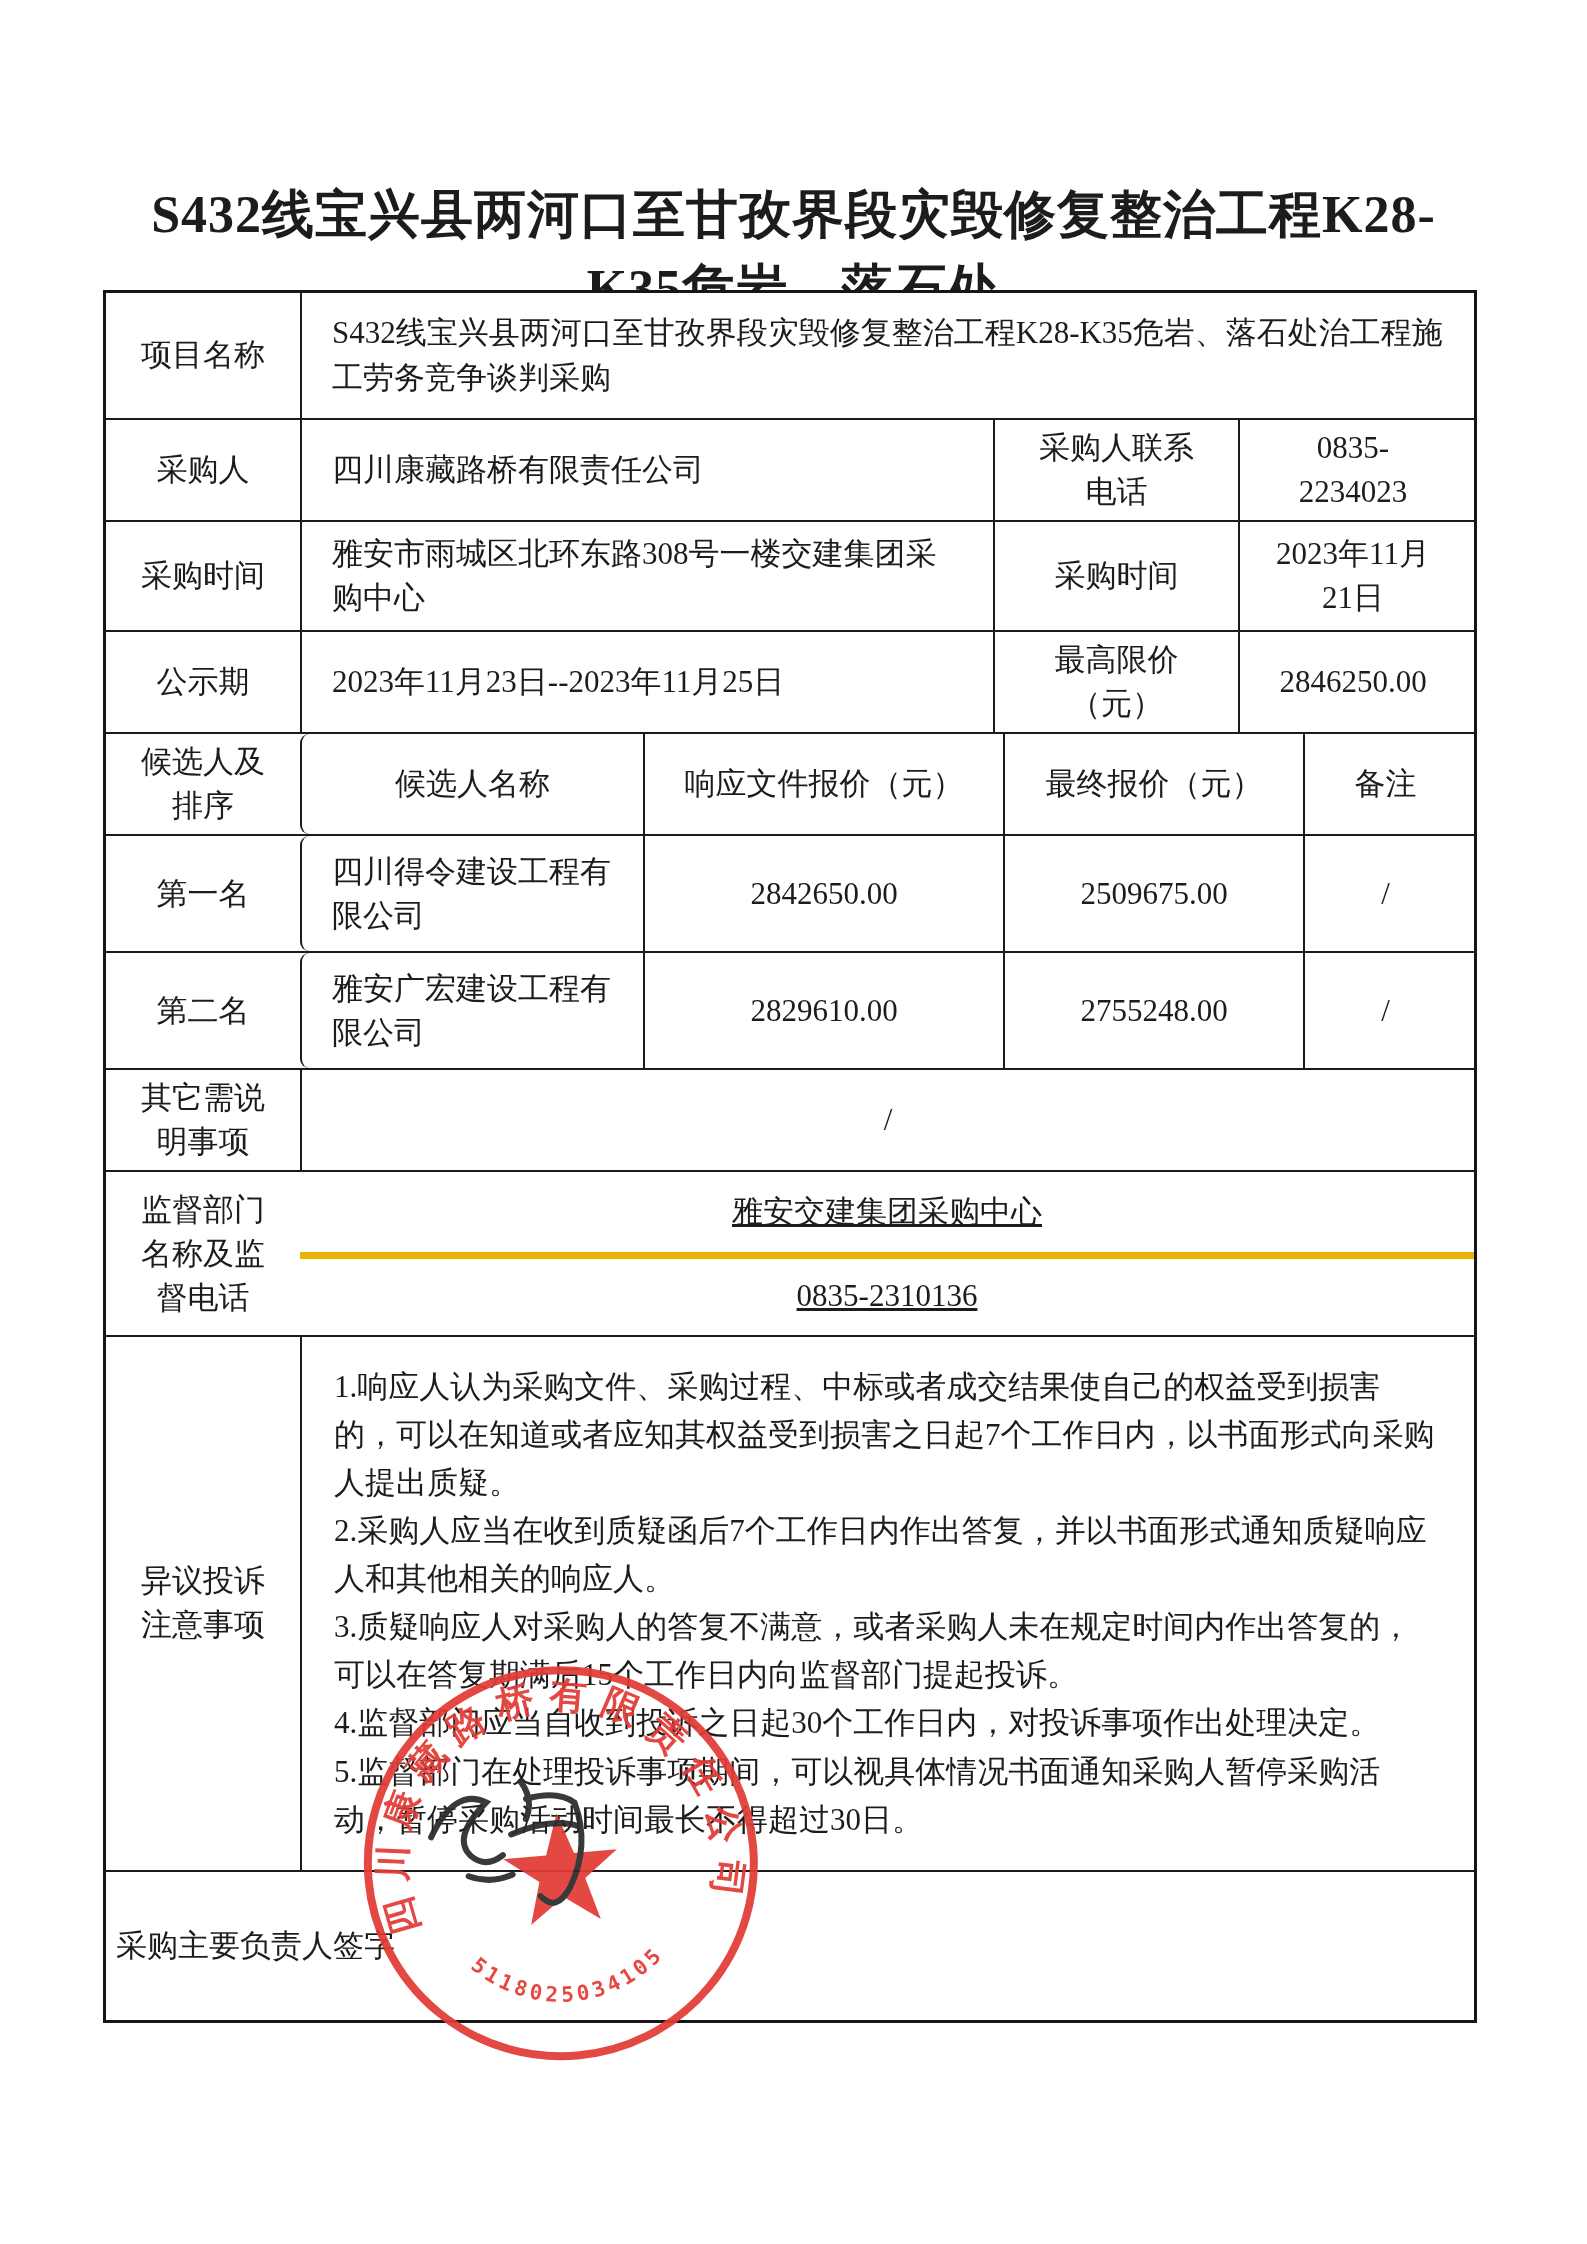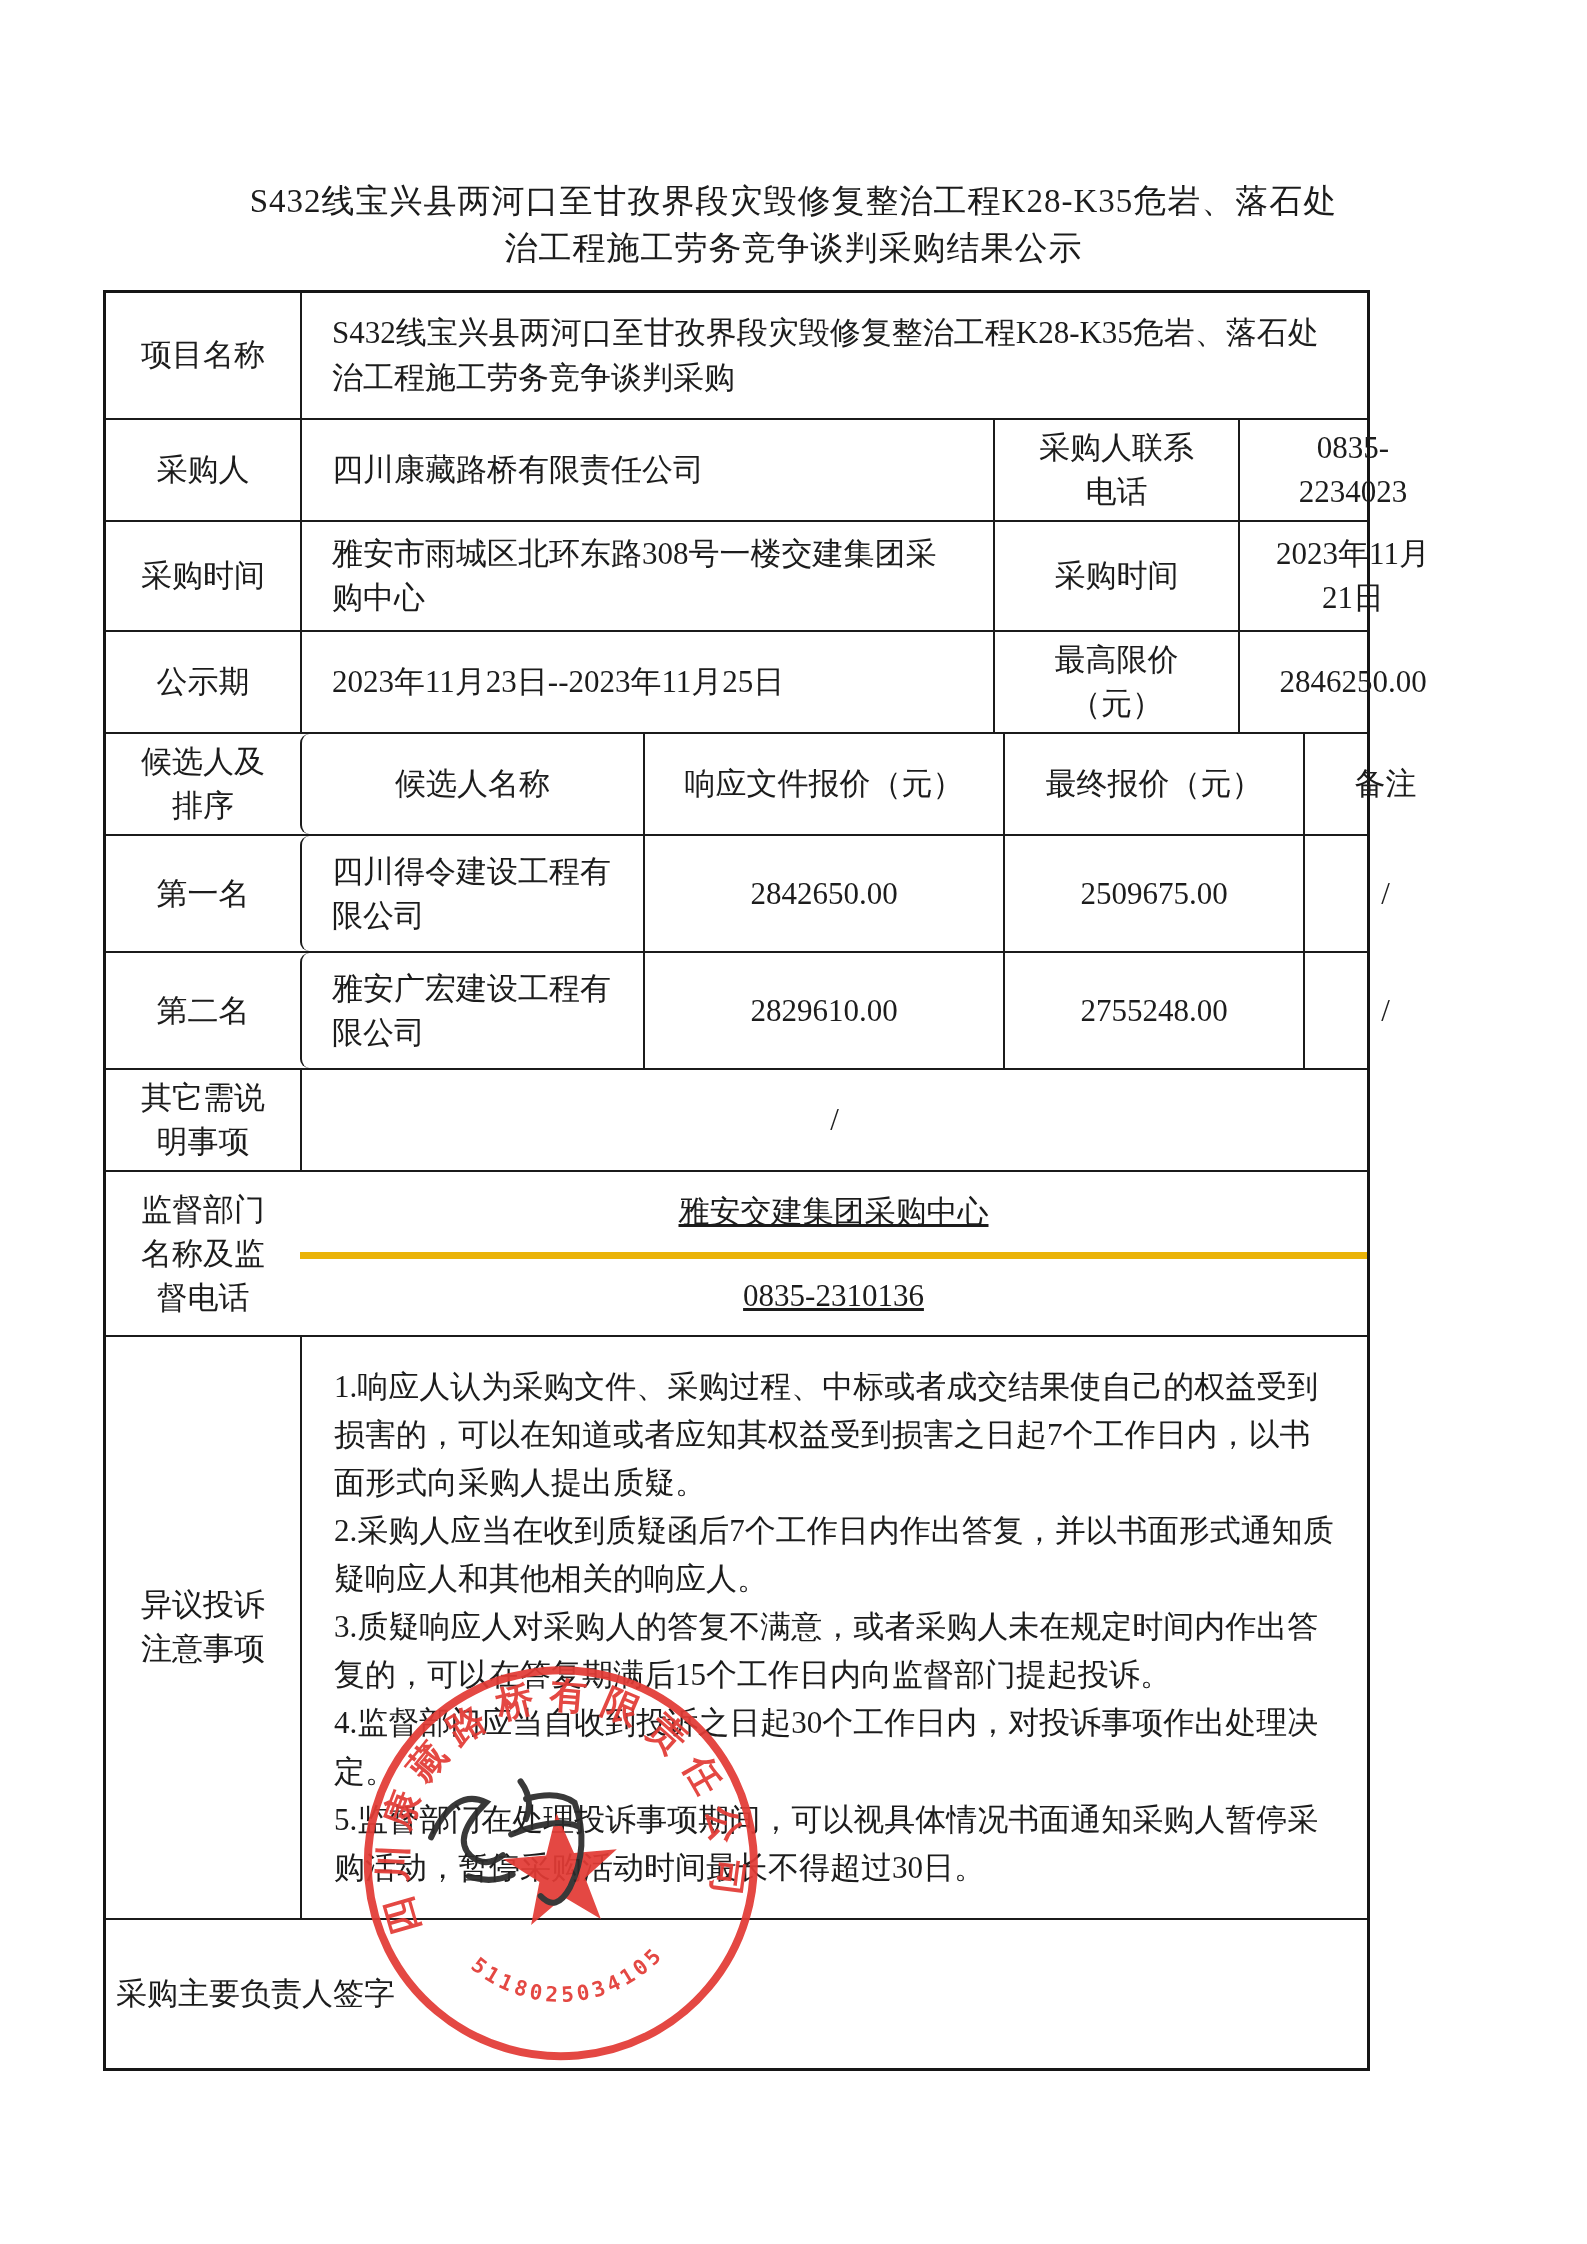--- a/index.html
+++ b/index.html
@@ -9,29 +9,29 @@
     font-family:"Liberation Serif","DejaVu Serif",serif;
     color:#1c1c1c;
     position:relative;
     overflow:hidden;
   }
   *{box-sizing:border-box;}
   .title{
     margin:178px auto 0 auto;
     width:1370px;
     text-align:center;
-    font-size:33px;
-    font-weight:normal;
+    font-size:52px;
+    font-weight:bold;
     line-height:1.42;
     letter-spacing:1px;
   }
   .doc-table{
     position:absolute;
     left:103px; top:290px;
-    width:1267px;
+    width:1374px;
     border:3px solid #161616;
     background:#fff;
     font-size:31px;
   }
   .tr{display:flex;border-top:2px solid #1b1b1b;}
   .tr:first-child{border-top:none;}
   .td{
     border-left:2px solid #1b1b1b;
     display:flex;align-items:center;
     padding:6px 30px;

